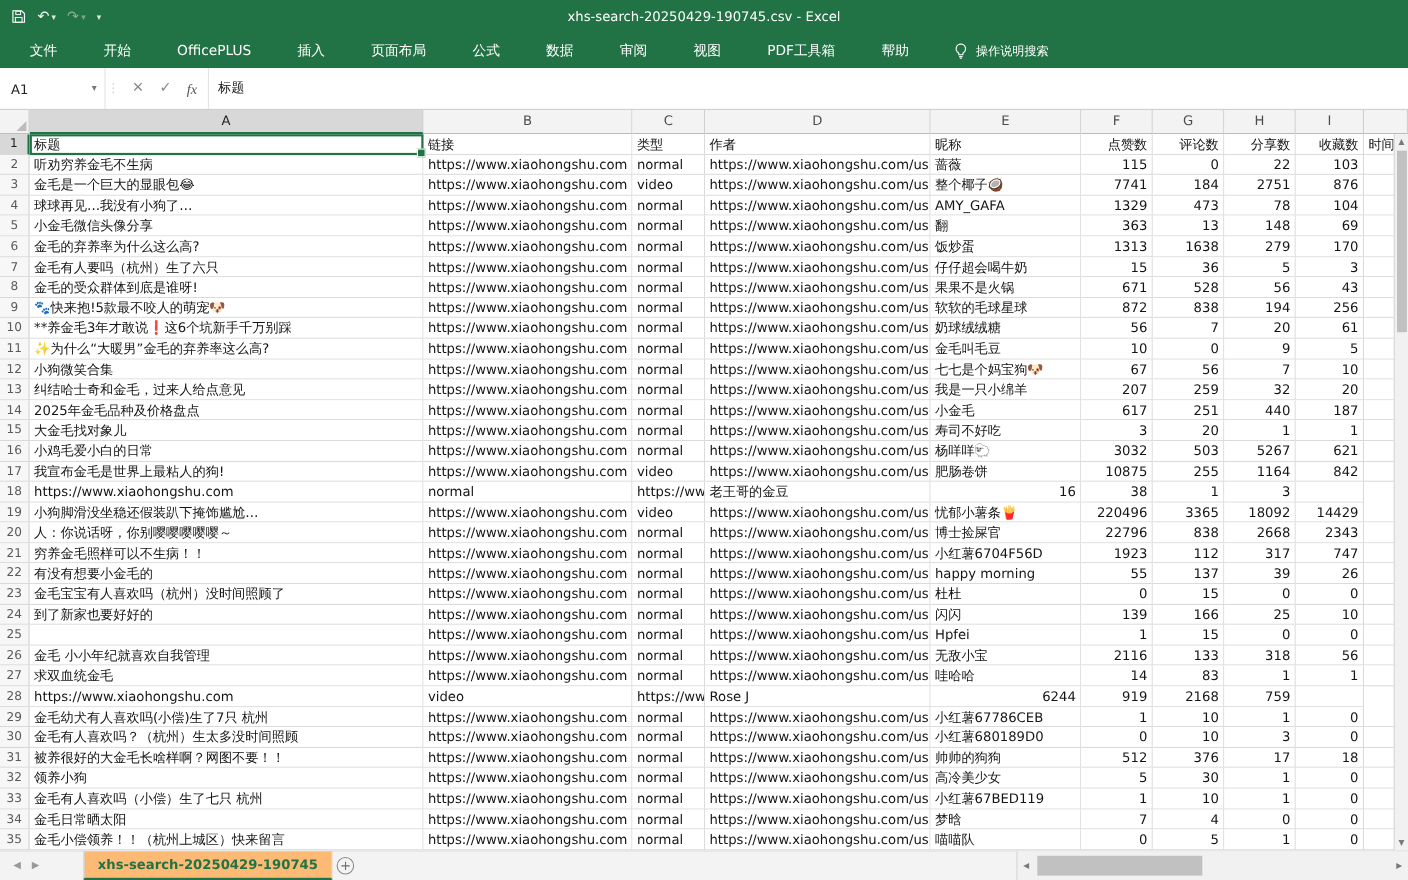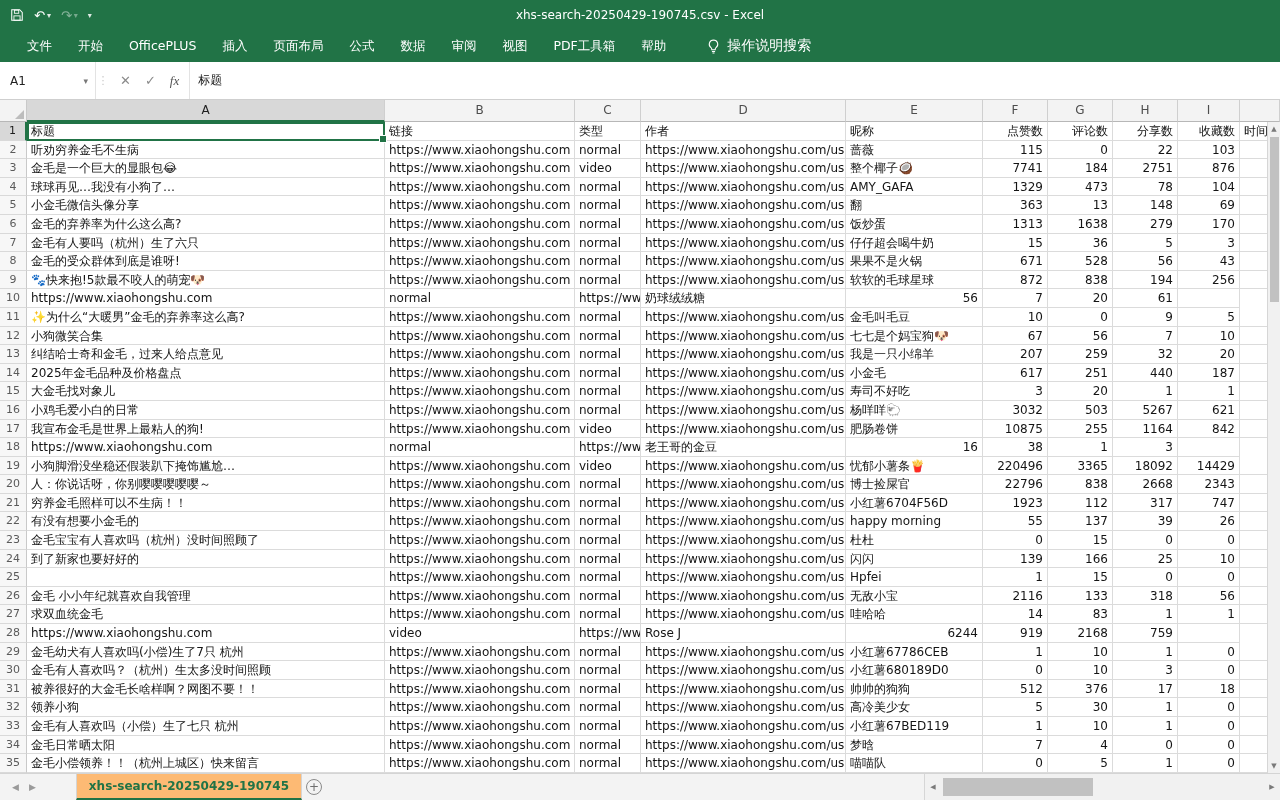--- a/index.html
+++ b/index.html
@@ -10,21 +10,21 @@
   .titlebar { height:30px; background:#217346; color:#fff; display:flex; align-items:center; position:relative; }
   .qat { display:flex; align-items:center; gap:10px; padding-left:10px; z-index:2; }
   .qat .qbtn { display:flex; align-items:center; gap:2px; font-size:13px; color:#fff; cursor:default; }
   .qat .caret { font-size:8px; opacity:.85; }
   .qbtn.disabled { opacity:.45; }
   .title-text { position:absolute; left:0; right:0; text-align:center; font-size:12px; color:#fff; }
 
   
   .tabs-row { height:32px; background:#217346; display:flex; align-items:center; padding-left:14px; }
   .rtab { color:#fff; font-size:12.5px; padding:0 13px; line-height:32px; white-space:nowrap; }
-  .tellme { display:flex; align-items:center; gap:7px; margin-left:28px; color:#fff; font-size:14px; }
+  .tellme { display:flex; align-items:center; gap:7px; margin-left:28px; color:#fff; font-size:11px; }
 
   
   .fbar { height:38px; background:#fff; border-bottom:1px solid #CFCFCF; display:flex; align-items:stretch; font-size:12px; color:#444; }
   .namebox { width:96px; display:flex; align-items:center; padding-left:10px; border-right:1px solid #E3E3E3;justify-content:center; }
   .namebox .nb-text { color:#222; }
   .namebox .dd { margin-left:auto; padding:0 7px; color:#777; font-size:9px; }
   .fsep { width:14px; display:flex; align-items:center; justify-content:center; color:#C9C9C9; font-size:11px; }
   .fbtns { display:flex; align-items:center; gap:14px; padding:0 10px; border-right:1px solid #E3E3E3; }
   .fbtns .fb { color:#8A8A8A; font-size:13px; }
   .fbtns .fb.fx { font-style:italic; font-family:Liberation Serif, serif; color:#555; }
@@ -98,21 +98,21 @@
       <span>↷</span>
       <span class="caret">▾</span>
     </span>
     <span class="qbtn">
       <span class="caret">▾</span>
     </span>
   </div>
 </div>
 
 <div class="tabs-row">
-  <div style="display:flex;">
+  <div style="display:flex;gap:16px;">
       <div class="rtab">文件</div>
       <div class="rtab">开始</div>
       <div class="rtab">OfficePLUS</div>
       <div class="rtab">插入</div>
       <div class="rtab">页面布局</div>
       <div class="rtab">公式</div>
       <div class="rtab">数据</div>
       <div class="rtab">审阅</div>
       <div class="rtab">视图</div>
       <div class="rtab">PDF工具箱</div>
@@ -268,20 +268,21 @@
         <div class="cell">https://www.xiaohongshu.com/us</div>
         <div class="cell">软软的毛球星球</div>
         <div class="cell num">872</div>
         <div class="cell num">838</div>
         <div class="cell num">194</div>
         <div class="cell num">256</div>
         <div class="cell"></div>
       </div>
       <div class="grow">
         <div class="rh">10</div>
+        <div class="cell">**养金毛3年才敢说❗这6个坑新手千万别踩</div>
         <div class="cell">https://www.xiaohongshu.com</div>
         <div class="cell">normal</div>
         <div class="cell">https://www.xiaohongshu.com/us</div>
         <div class="cell">奶球绒绒糖</div>
         <div class="cell num">56</div>
         <div class="cell num">7</div>
         <div class="cell num">20</div>
         <div class="cell num">61</div>
         <div class="cell"></div>
       </div>

